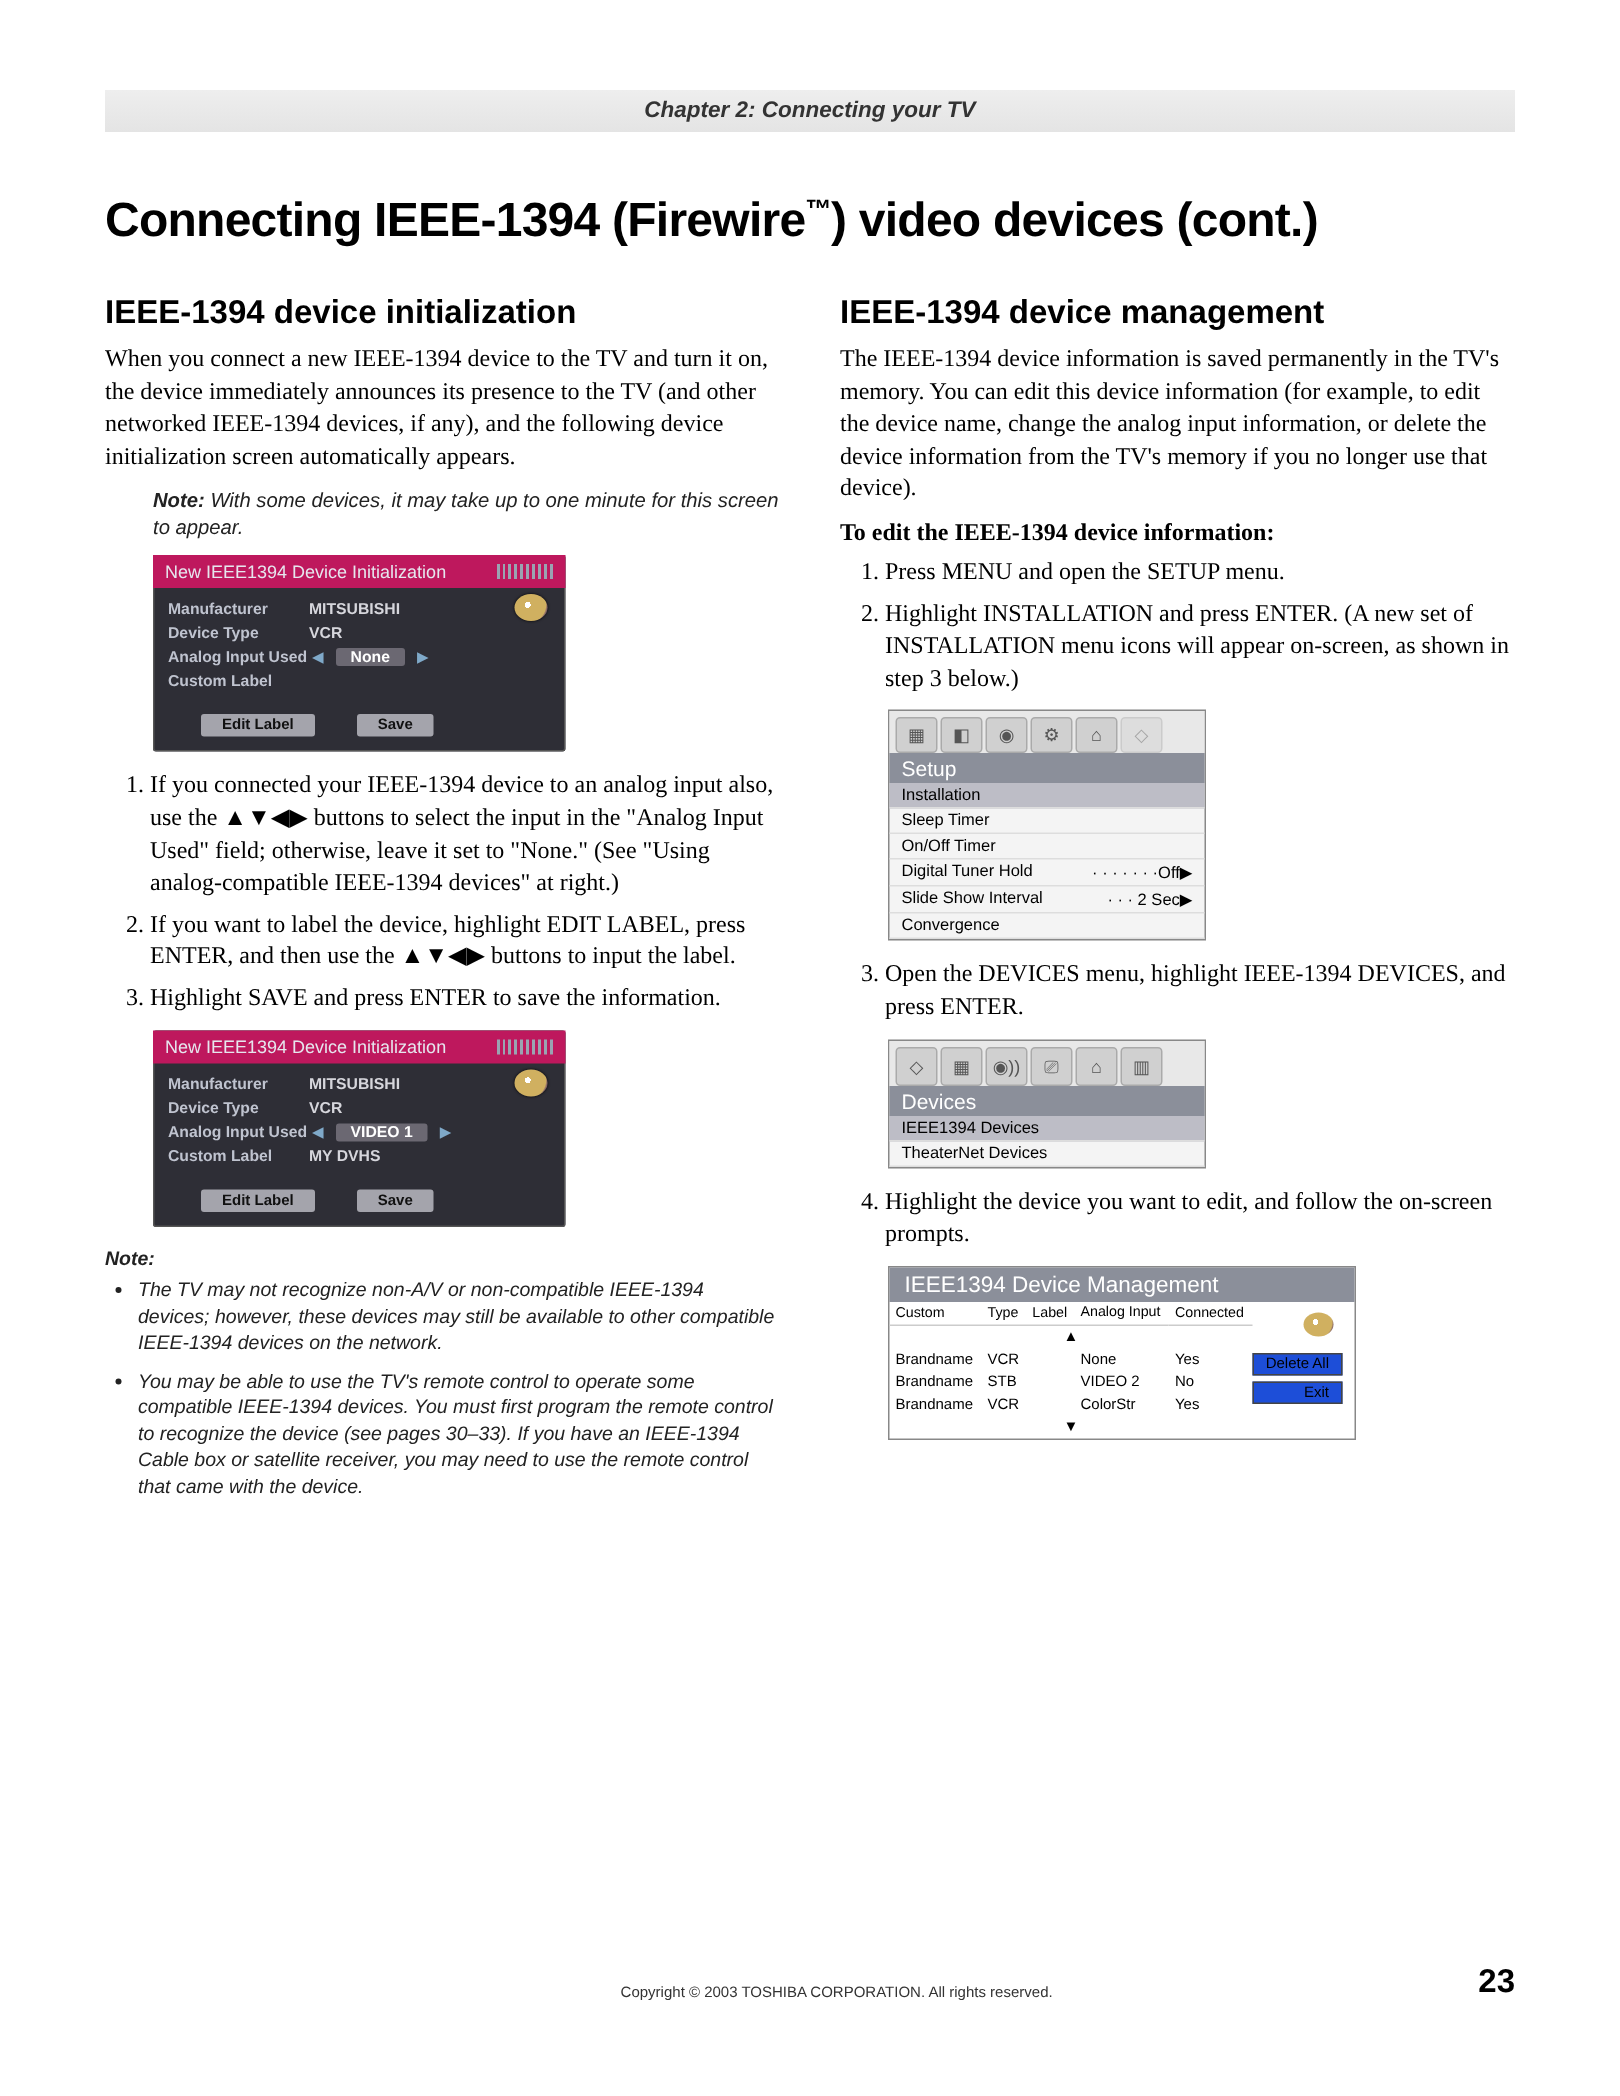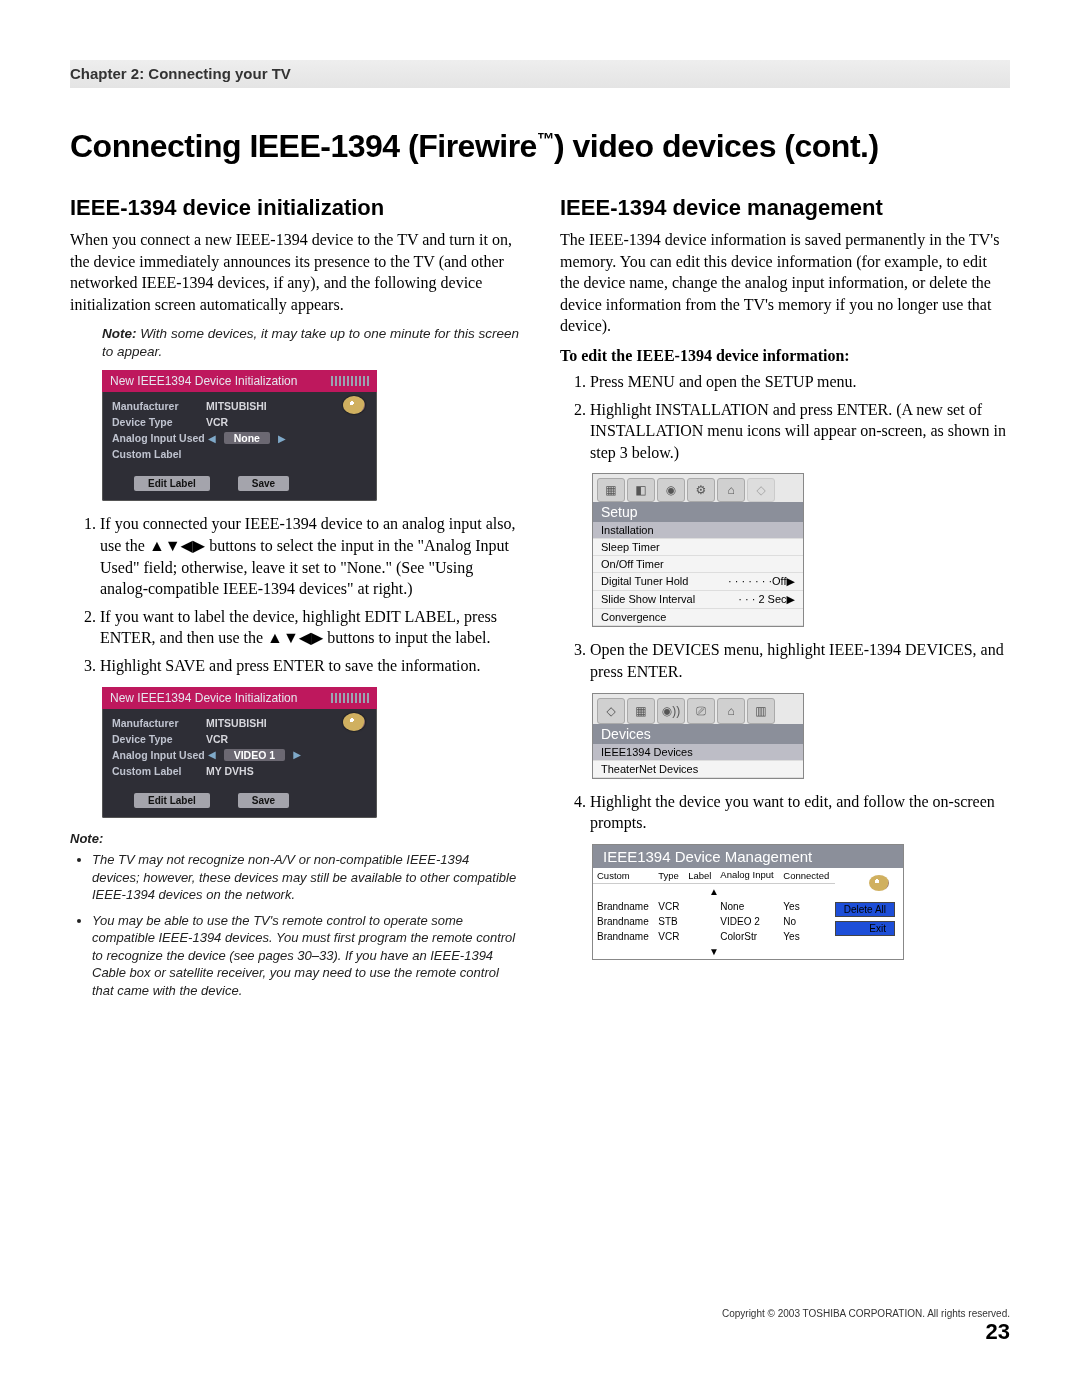--- a/index.html
+++ b/index.html
@@ -13,22 +13,23 @@
     width: 1080px;
     margin: 0 auto;
     padding: 40px 0 30px 0;
     box-sizing: border-box;
     position: relative;
   }
   .chapter-bar {
     background: linear-gradient(#eee,#e4e4e4);
     height: 28px;
     margin: 20px 70px 0 70px;
-    text-align: left;
-    font-family: Arial, Helvetica, sans-serif;
+    text-align: center;
+    font-family: Arial, Helvetica, sans-serif;
+    font-style: italic;
     font-weight: bold;
     font-size: 15px;
     line-height: 28px;
     color: #333;
   }
   .content {
     margin: 40px 70px 0 70px;
   }
   h1.main-title {
     font-family: Arial, Helvetica, sans-serif;
@@ -178,21 +179,20 @@
     position:absolute; right:14px; top:30px;
   }
   .devmgmt { position:relative;}
   .footer {
     margin: 300px 70px 0 70px;
     display:flex;
     justify-content:flex-end;
     align-items:flex-end;
     font-family: Arial, Helvetica, sans-serif;
     padding-bottom:10px;
-    flex-direction:column;
   }
   .footer .cp { flex:1; text-align:center; font-size:10px; color:#333;}
   .footer .pg { font-weight:900; font-size:22px;}
   .tm { font-size:.55em; vertical-align:super;}
   .setup .iconrow.devices .ic { width:26px;height:24px;}
 </style>
 </head>
 <body>
 
 <div class="page">

